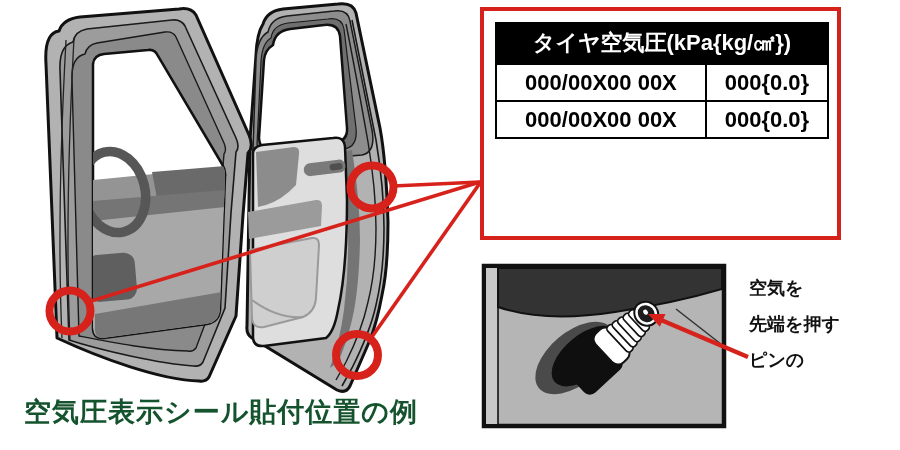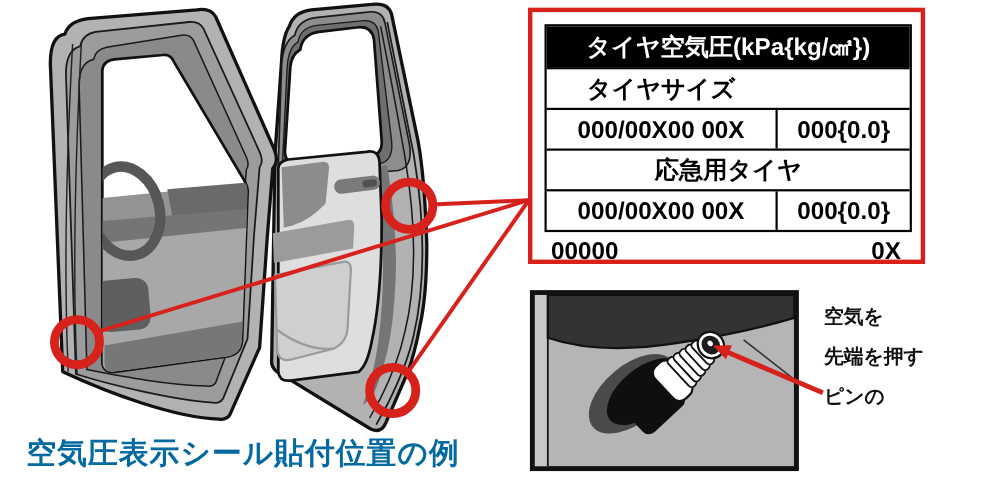--- a/index.html
+++ b/index.html
@@ -33,21 +33,21 @@
   .c1{flex:0 0 63%;}
   .c2{flex:1 1 auto;border-left:2px solid #000;}
   .cspan{flex:1 1 100%;}
   .pfoot{
     position:absolute;left:11px;top:202px;width:330px;height:30px;
     display:flex;align-items:center;justify-content:space-between;
     font-size:22px;font-weight:700;padding:0 6px;box-sizing:border-box;
   }
   
   .caption{
-    left:24px;top:394px;font-size:27px;font-weight:700;color:#0369a1;
+    left:24px;top:394px;font-size:27px;font-weight:700;color:#14532d;
     letter-spacing:1px;white-space:nowrap;
   }
   .valve-note{
     left:749px;top:270px;font-size:18px;font-weight:700;color:#111;
     line-height:36px;white-space:nowrap;
   }
   svg{position:absolute;left:0;top:0;}
 </style>
 </head>
 <body>
@@ -147,37 +147,29 @@
     </g>
   </g>
 </svg>
 
 <div class="abs red-box">
   <div class="ptable">
     <div class="prow">
       <div class="phead cspan">タイヤ空気圧(kPa{kg/㎠})</div>
     </div>
     <div class="prow">
-      <div class="cell c1">タイヤサイズ</div>
     </div>
     <div class="prow">
       <div class="cell c1">000/00X00 00X</div>
       <div class="cell c2">000{0.0}</div>
     </div>
     <div class="prow">
-      <div class="cell cspan">応急用タイヤ</div>
-    </div>
-    <div class="prow">
       <div class="cell c1">000/00X00 00X</div>
       <div class="cell c2">000{0.0}</div>
     </div>
-  </div>
-  <div class="pfoot">
-    <span>00000</span>
-    <span>0X</span>
   </div>
 </div>
 
 <div class="abs caption">空気圧表示シール貼付位置の例</div>
 
 <div class="abs valve-note">
   <div>空気を</div>
   <div>先端を押す</div>
   <div>ピンの</div>
 </div>

